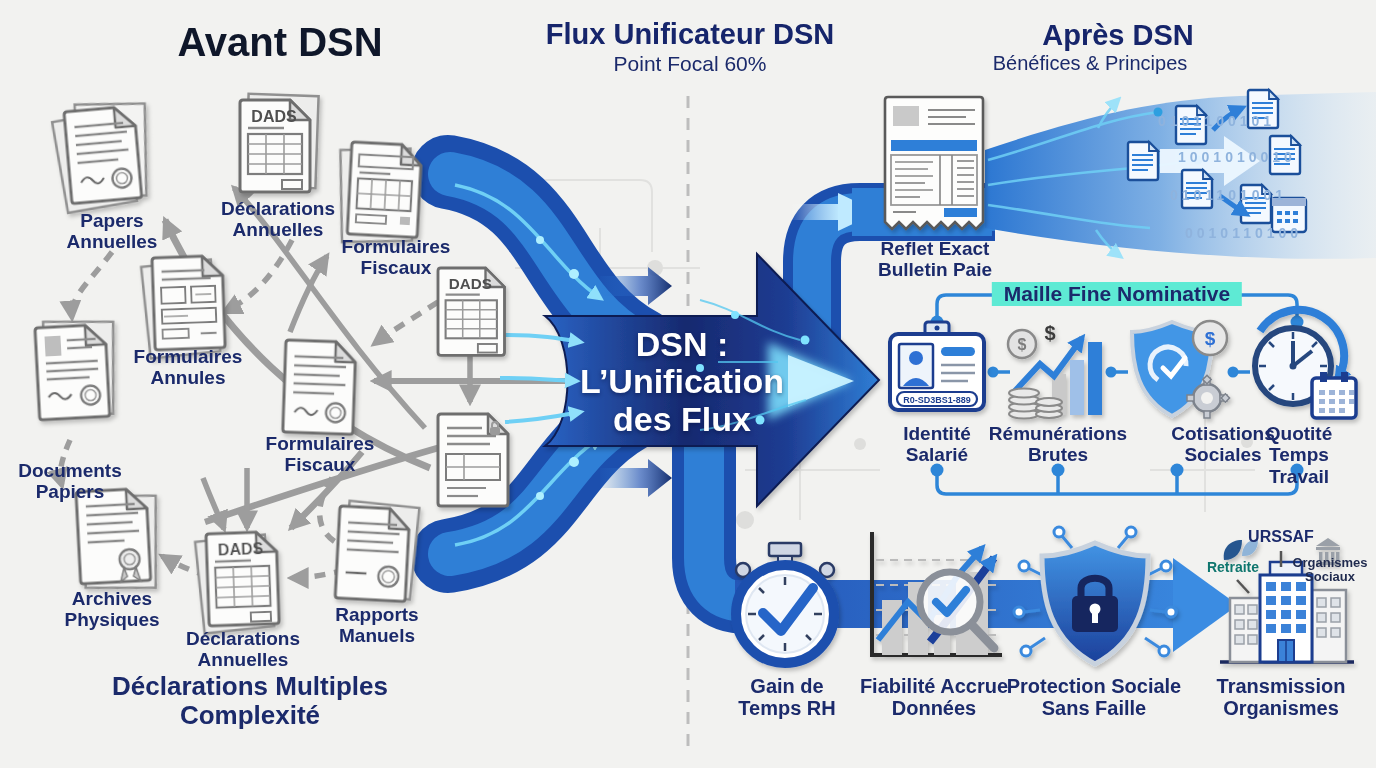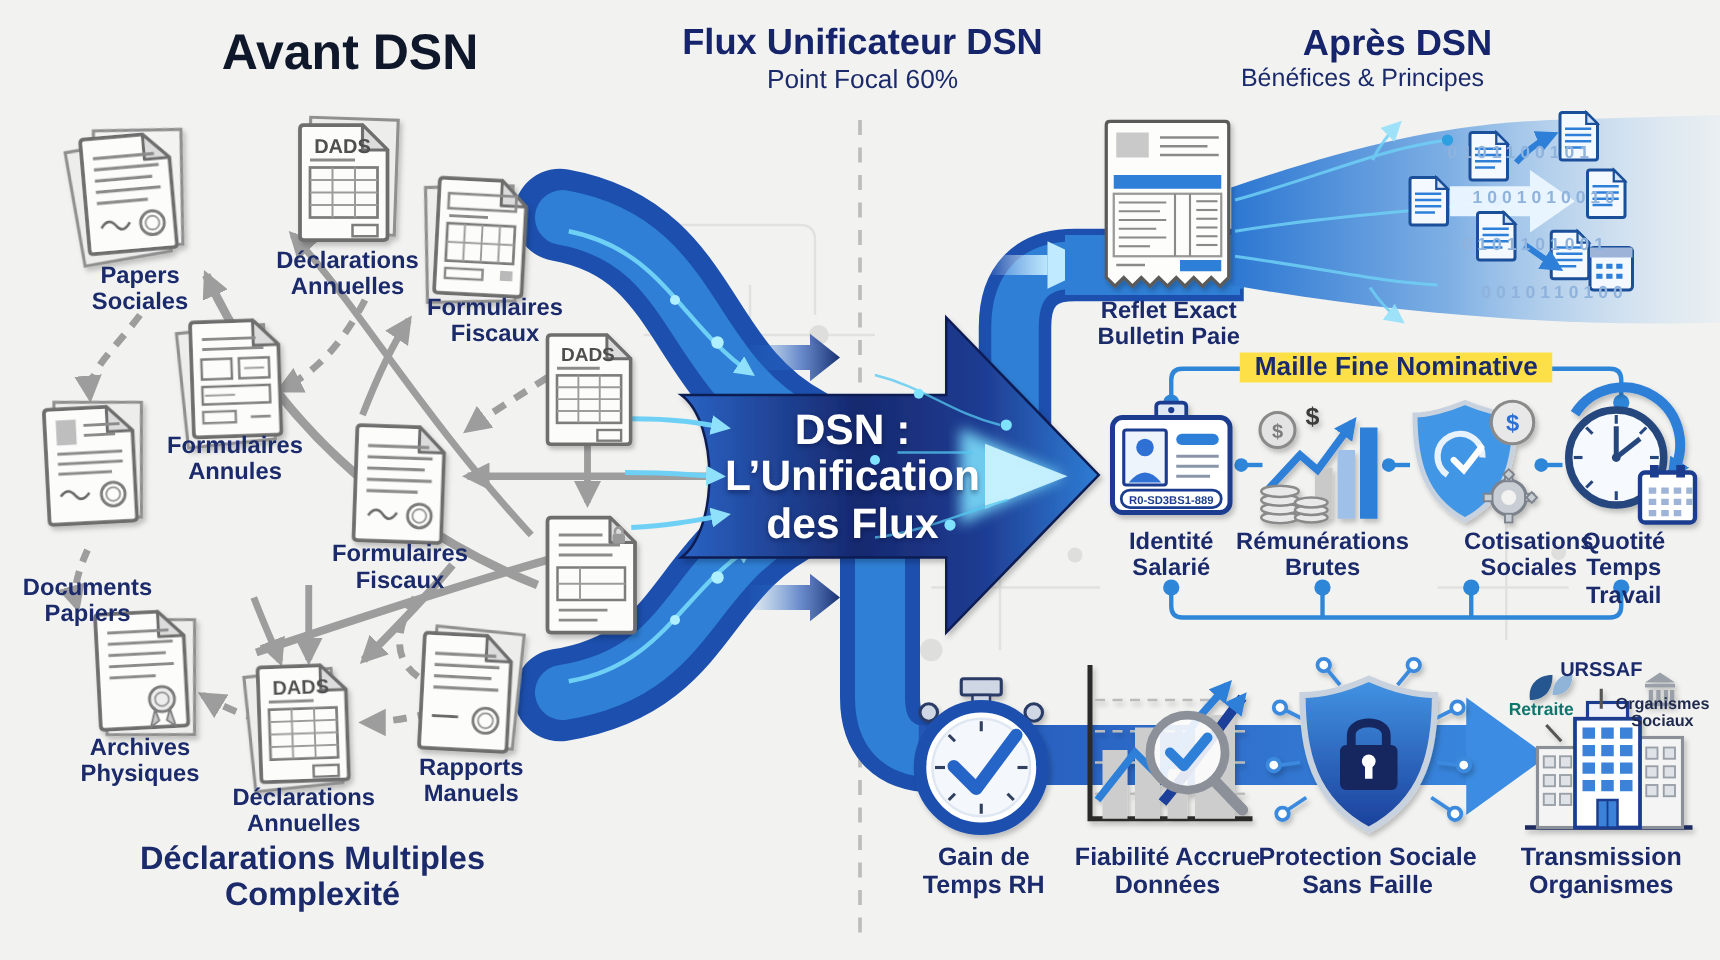--- a/index.html
+++ b/index.html
@@ -8,21 +8,21 @@
   .stage svg{position:absolute;left:0;top:0;z-index:1;}
   .lbl{position:absolute;transform:translateX(-50%);text-align:center;white-space:pre-line;
        color:#1b2a6b;font-weight:700;line-height:1.12;z-index:5;font-size:19px;}
   .hdr-gray{font-size:40px;color:#0f172a;}
   .hdr-navy{font-size:29px;color:#16256b;}
   .sub-navy{font-size:21px;font-weight:500;color:#1b2a6b;}
   .caption{font-size:26px;}
   .arrowtext{position:absolute;left:682px;top:326px;transform:translateX(-50%);z-index:6;
              text-align:center;color:#ffffff;font-weight:700;font-size:34px;line-height:1.1;
              text-shadow:0 2px 4px rgba(0,10,50,.45);white-space:nowrap;}
-  .maille-title{font-size:21px;background:#fde047;padding:0 12px;}
+  .maille-title{font-size:21px;background:#5eead4;padding:0 12px;}
   .org{font-weight:700;z-index:6;}
 </style>
 </head>
 <body>
 
 <div class="stage">
 
 <svg width="1376" height="768" viewBox="0 0 1376 768">
 <defs>
   <marker id="mgray" viewBox="0 0 10 10" refX="8" refY="5" markerWidth="22" markerHeight="22" orient="auto-start-reverse" markerUnits="userSpaceOnUse">
@@ -663,21 +663,21 @@
 </g>
 </svg>
 
 <div class="lbl hdr-gray" style="left:280px;top:20px;">Avant DSN</div>
 <div class="lbl hdr-navy" style="left:690px;top:18px;">Flux Unificateur DSN</div>
 <div class="lbl sub-navy" style="left:690px;top:52px;">Point Focal 60%</div>
 <div class="lbl hdr-navy" style="left:1090px;top:19px;margin-left:28px;">Après DSN</div>
 <div class="lbl sub-navy" style="left:1090px;top:52px;font-size:20px;">Bénéfices &amp; Principes</div>
 
 <div class="lbl" style="left:112px;top:210px;">Papers
-Sociales</div>
+Annuelles</div>
 <div class="lbl" style="left:278px;top:198px;">Déclarations
 Annuelles</div>
 <div class="lbl" style="left:396px;top:236px;">Formulaires
 Fiscaux</div>
 <div class="lbl" style="left:188px;top:346px;">Formulaires
 Annules</div>
 <div class="lbl" style="left:70px;top:425px;margin-top:35px;">Documents
 Papiers</div>
 <div class="lbl" style="left:320px;top:433px;">Formulaires
 Fiscaux</div>

